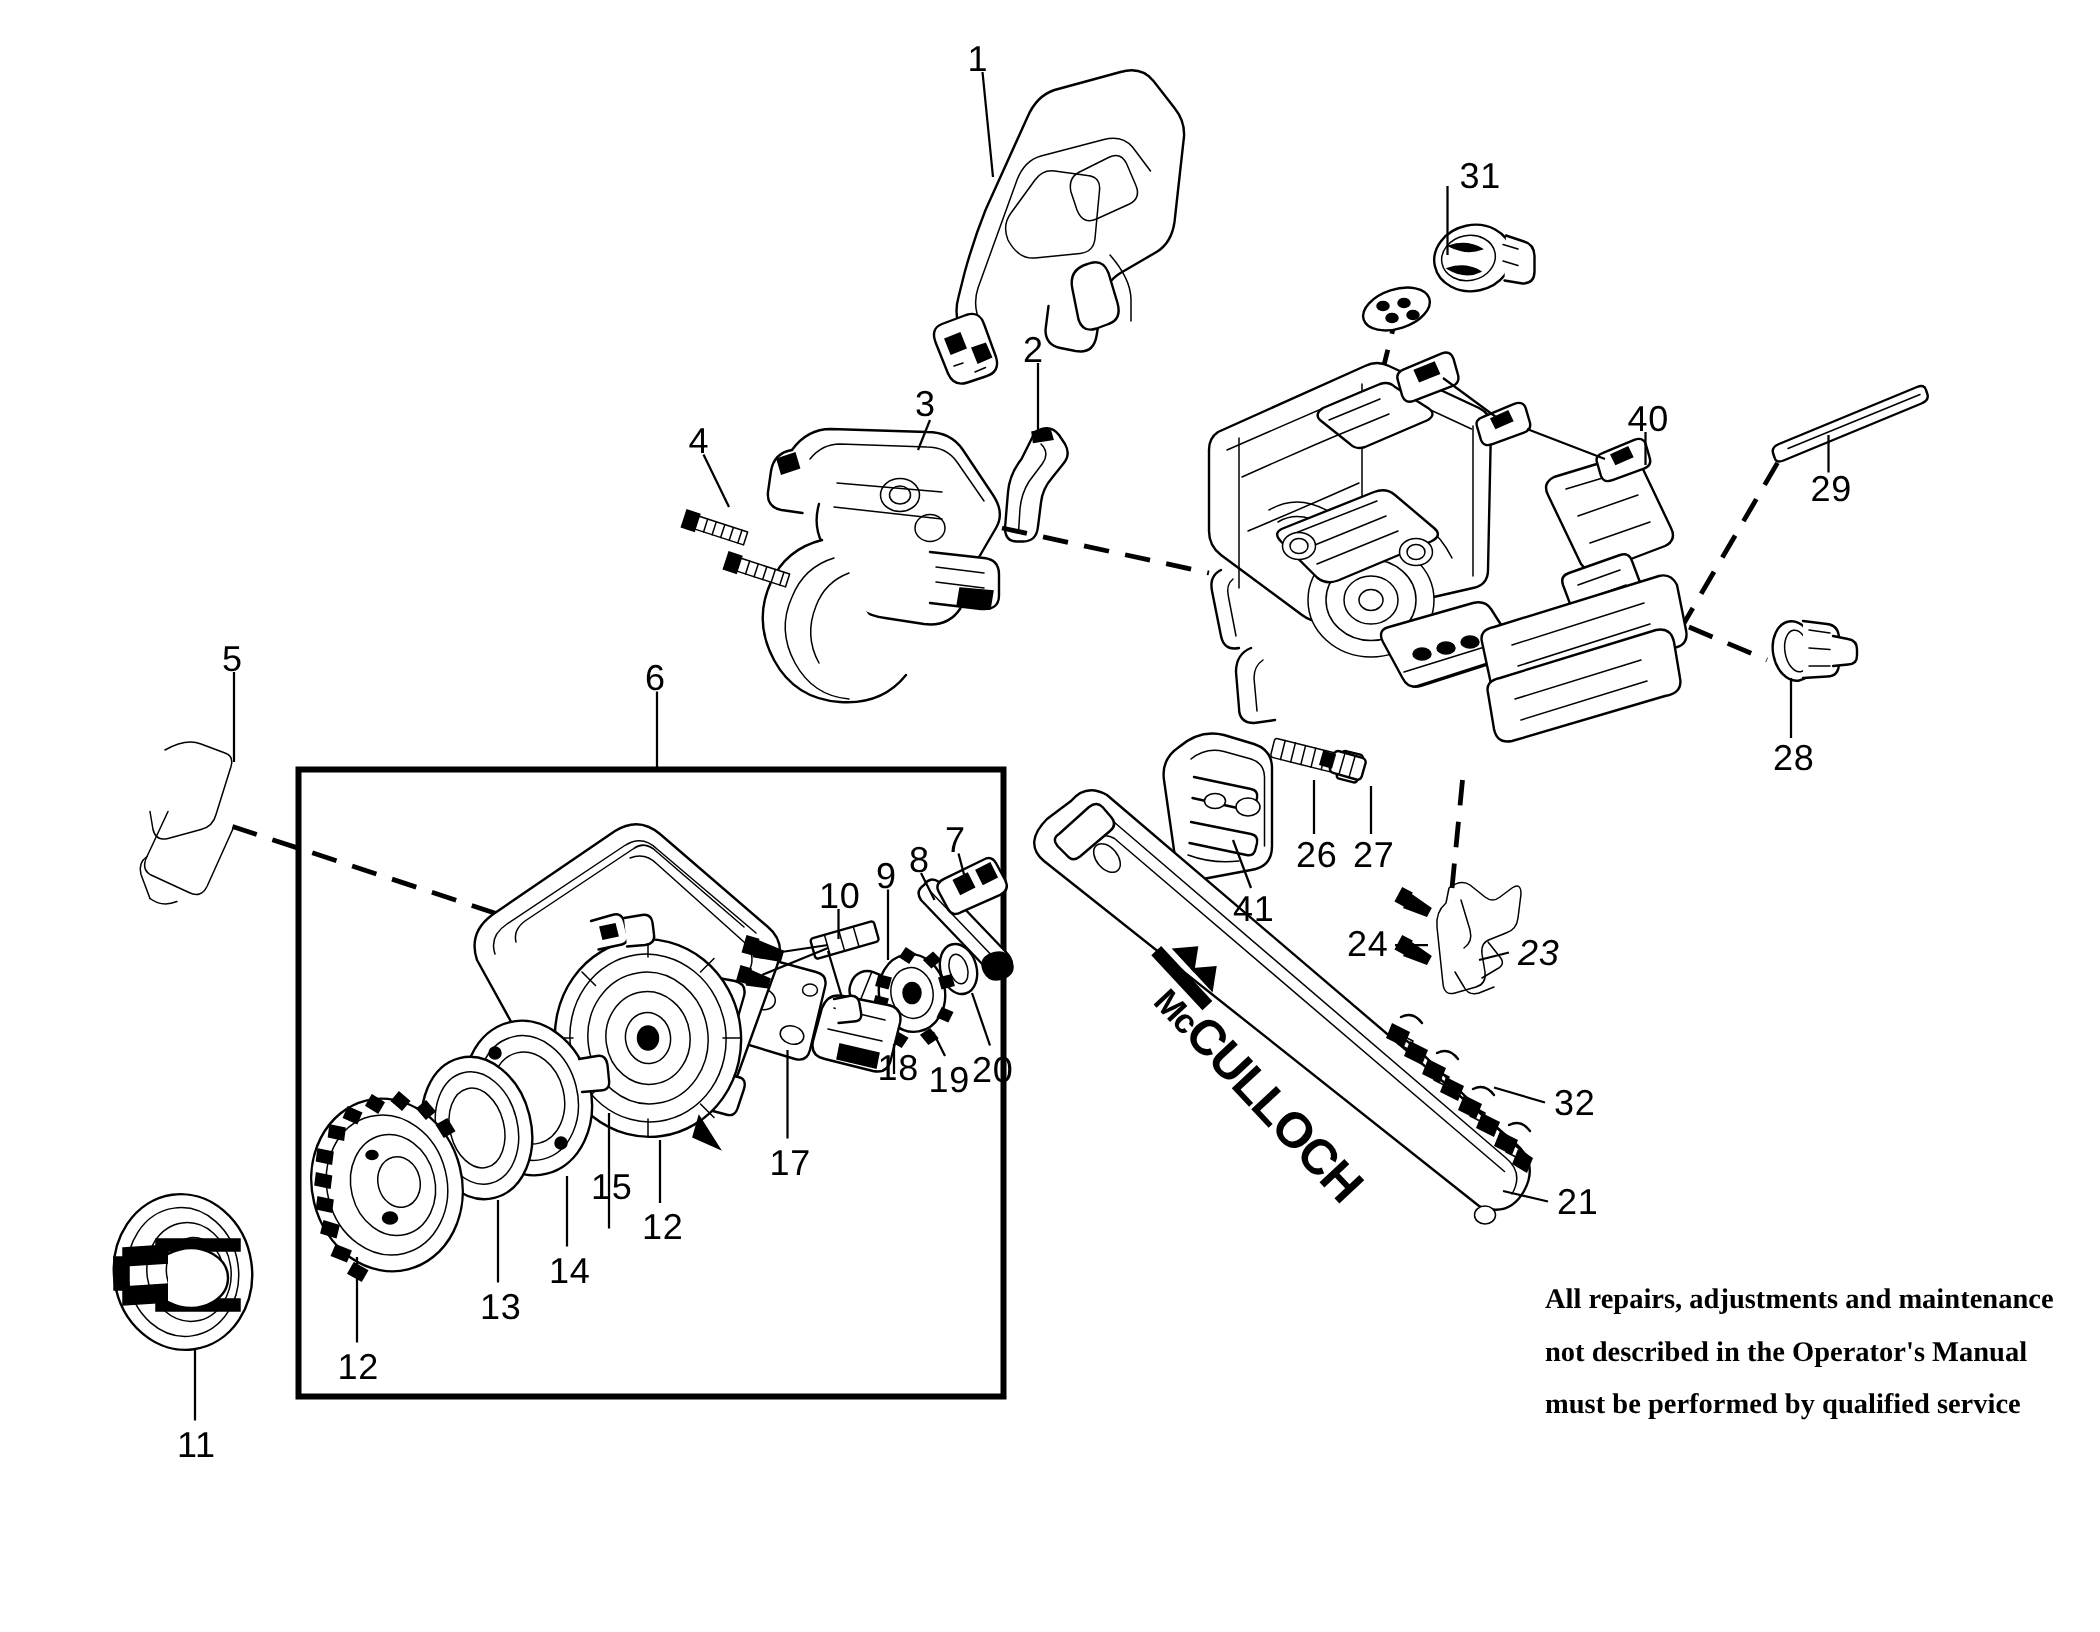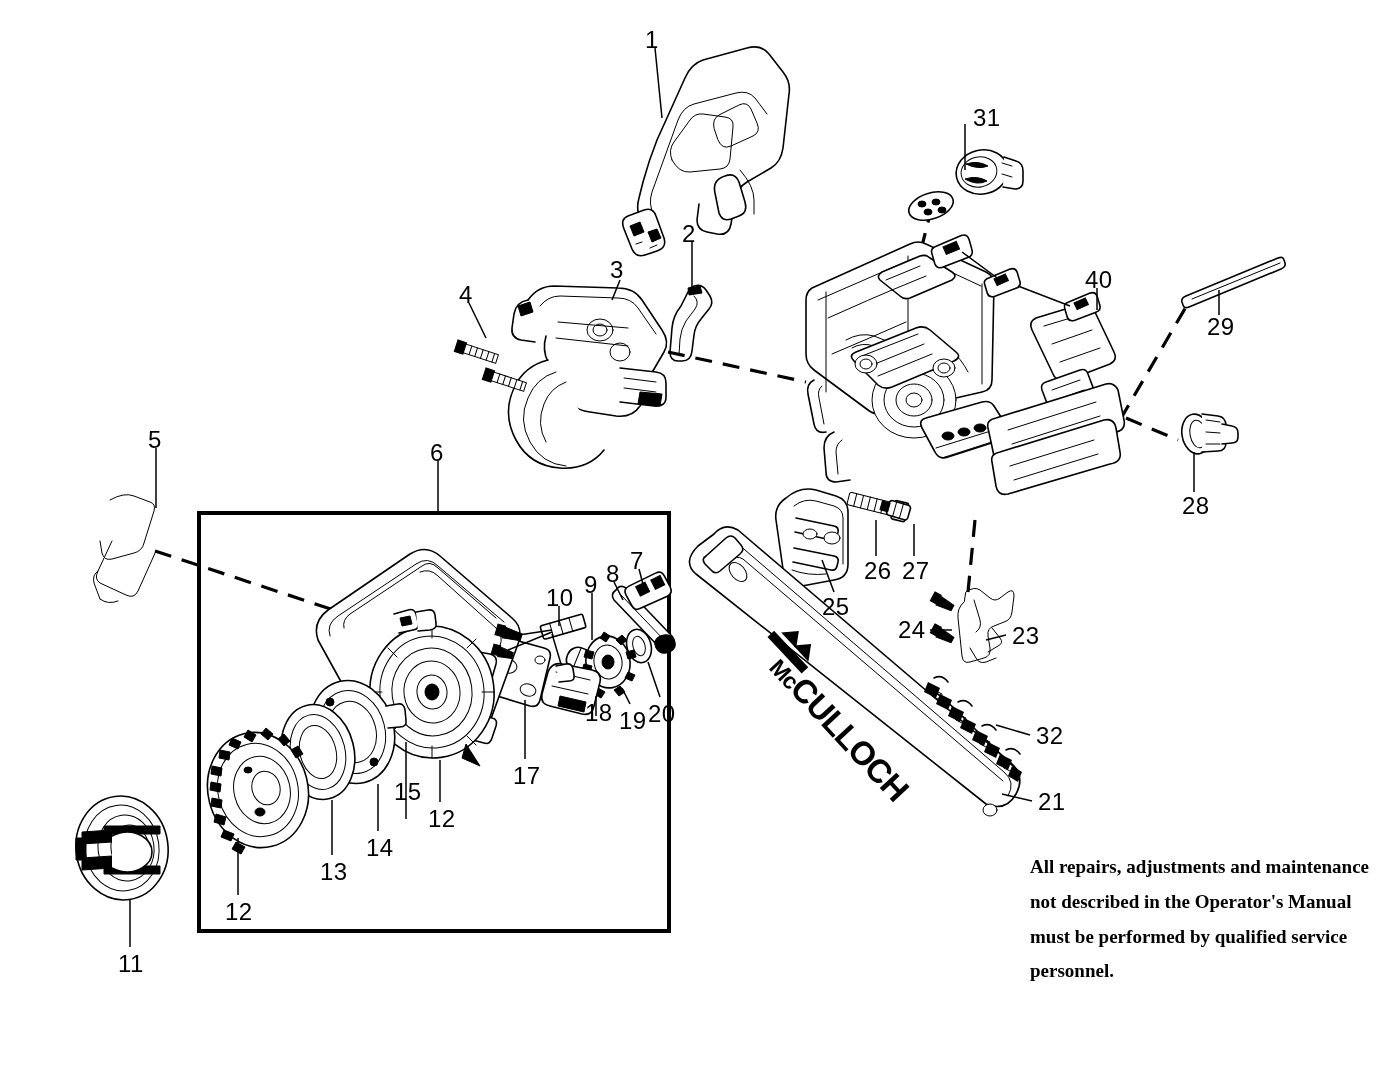--- a/index.html
+++ b/index.html
@@ -469,23 +469,23 @@
   <div class="cal" style="left:320px;top:860px;">13</div>
   <div class="cal" style="left:366px;top:836px;">14</div>
   <div class="cal" style="left:394px;top:780px;">15</div>
   <div class="cal" style="left:428px;top:807px;">12</div>
   <div class="cal" style="left:513px;top:764px;">17</div>
   <div class="cal" style="left:585px;top:701px;">18</div>
   <div class="cal" style="left:619px;top:709px;">19</div>
   <div class="cal" style="left:648px;top:702px;">20</div>
   <div class="cal" style="left:1038px;top:790px;">21</div>
   <div class="cal" style="left:1036px;top:724px;">32</div>
-  <div class="cal" style="left:1012px;top:624px;">23</div>
+  <div class="cal" style="left:1012px;top:624px;font-style:italic;">23</div>
   <div class="cal" style="left:898px;top:618px;">24</div>
-  <div class="cal" style="left:822px;top:595px;">25</div>
+  <div class="cal" style="left:822px;top:595px;">41</div>
   <div class="cal" style="left:864px;top:559px;">26</div>
   <div class="cal" style="left:902px;top:559px;">27</div>
   <div class="cal" style="left:1182px;top:494px;">28</div>
   <div class="cal" style="left:1207px;top:315px;">29</div>
   <div class="cal" style="left:1085px;top:268px;">40</div>
   <div class="cal" style="left:953px;top:106px;margin-left:20px;">31</div>
 
   <div class="mclogo">
     <svg viewBox="0 0 240 190" width="240" height="190">
       <g fill="#000" transform="rotate(47 30 28)">
@@ -497,17 +497,16 @@
     <div class="mctext" style="left:38px;top:28px;">
       <span class="mcsm">Mc</span><span>CULLOCH</span>
     </div>
   </div>
 
   <div class="warnbox">
     <div class="warnbody">
       <div>All repairs, adjustments and maintenance</div>
       <div>not described in the Operator's Manual</div>
       <div>must be performed by qualified   service</div>
-      <div>personnel.</div>
     </div>
   </div>
 
 </div>
 
 </body></html>

